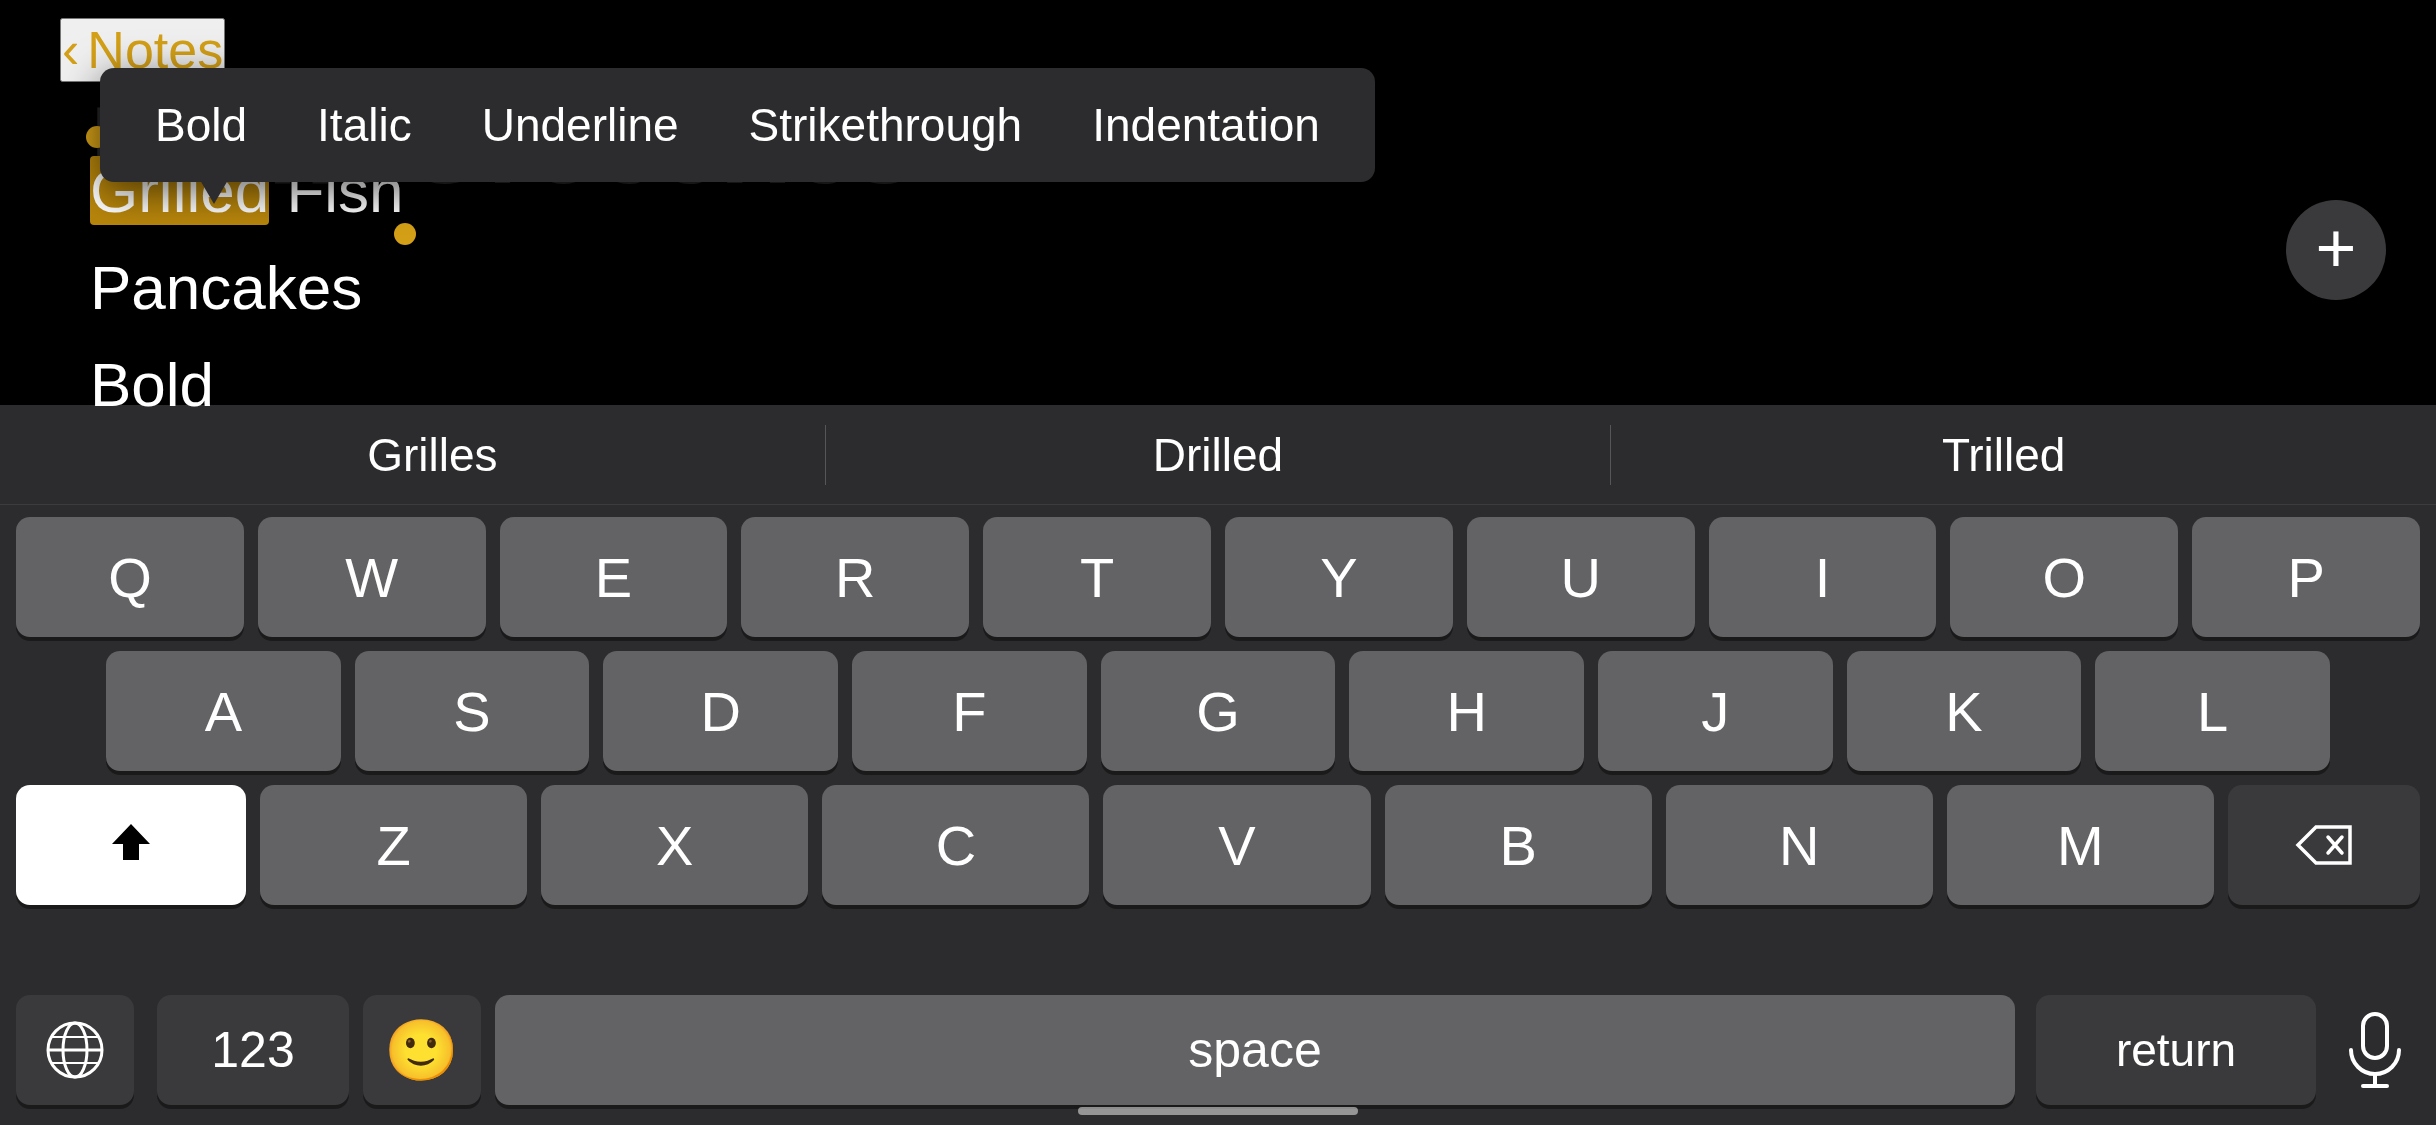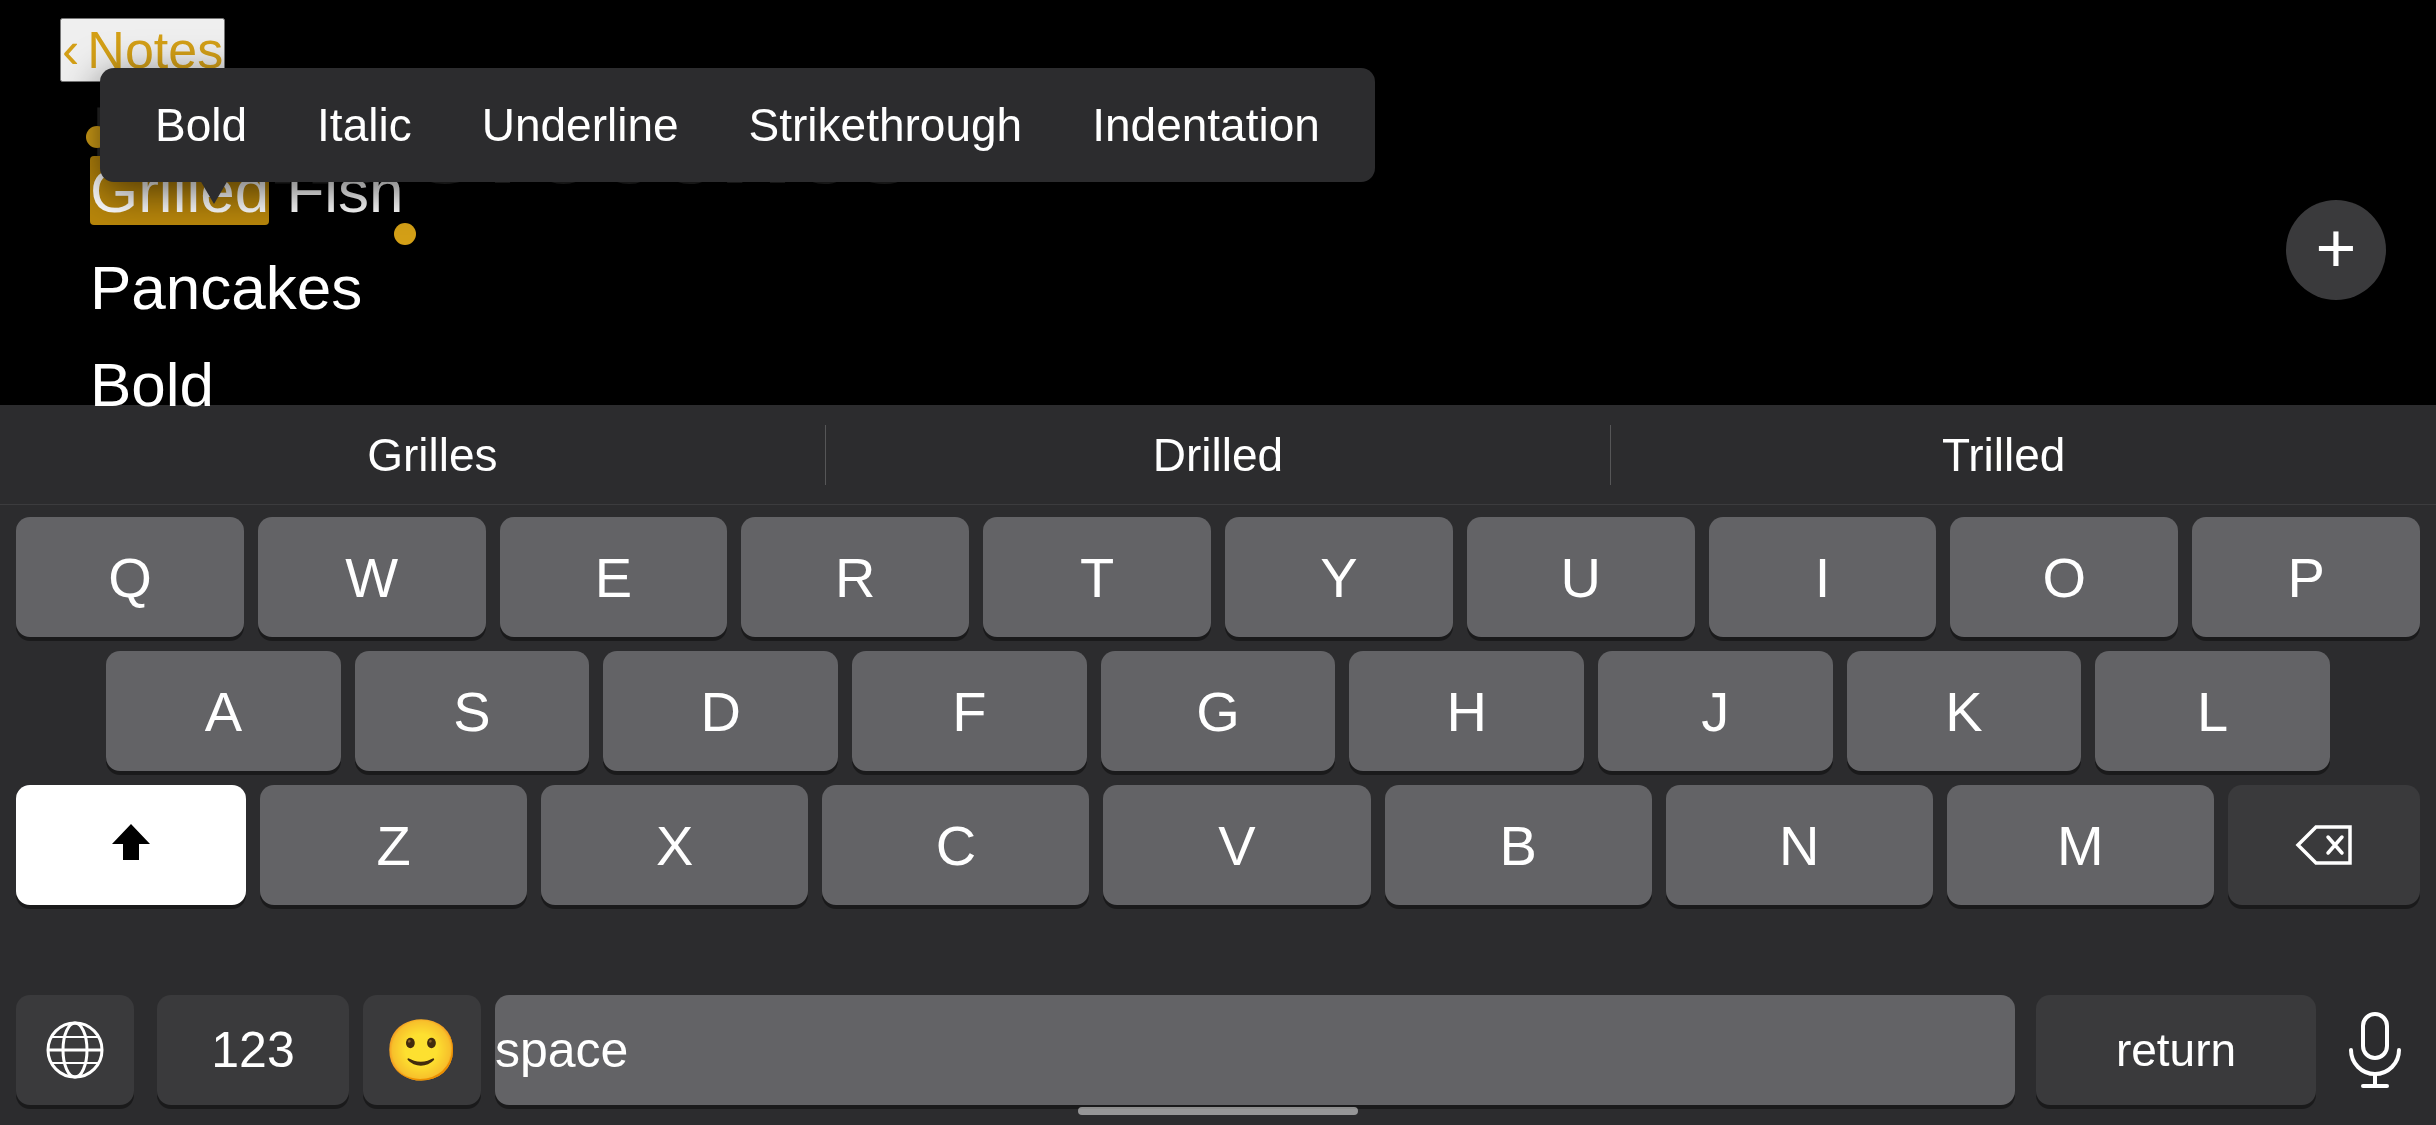--- a/index.html
+++ b/index.html
@@ -316,21 +316,21 @@
       box-shadow: 0 4px 0 rgba(0,0,0,0.4);
       flex-shrink: 0;
     }
     .key-space {
       flex: 1;
       height: 110px;
       background: #636366;
       border-radius: 14px;
       display: flex;
       align-items: center;
-      justify-content: flex-start;
+      justify-content: center;
       font-size: 50px;
       color: #fff;
       cursor: pointer;
       border: none;
       box-shadow: 0 4px 0 rgba(0,0,0,0.4);
     }
     .key-return {
       width: 280px;
       height: 110px;
       background: #3a3a3c;

